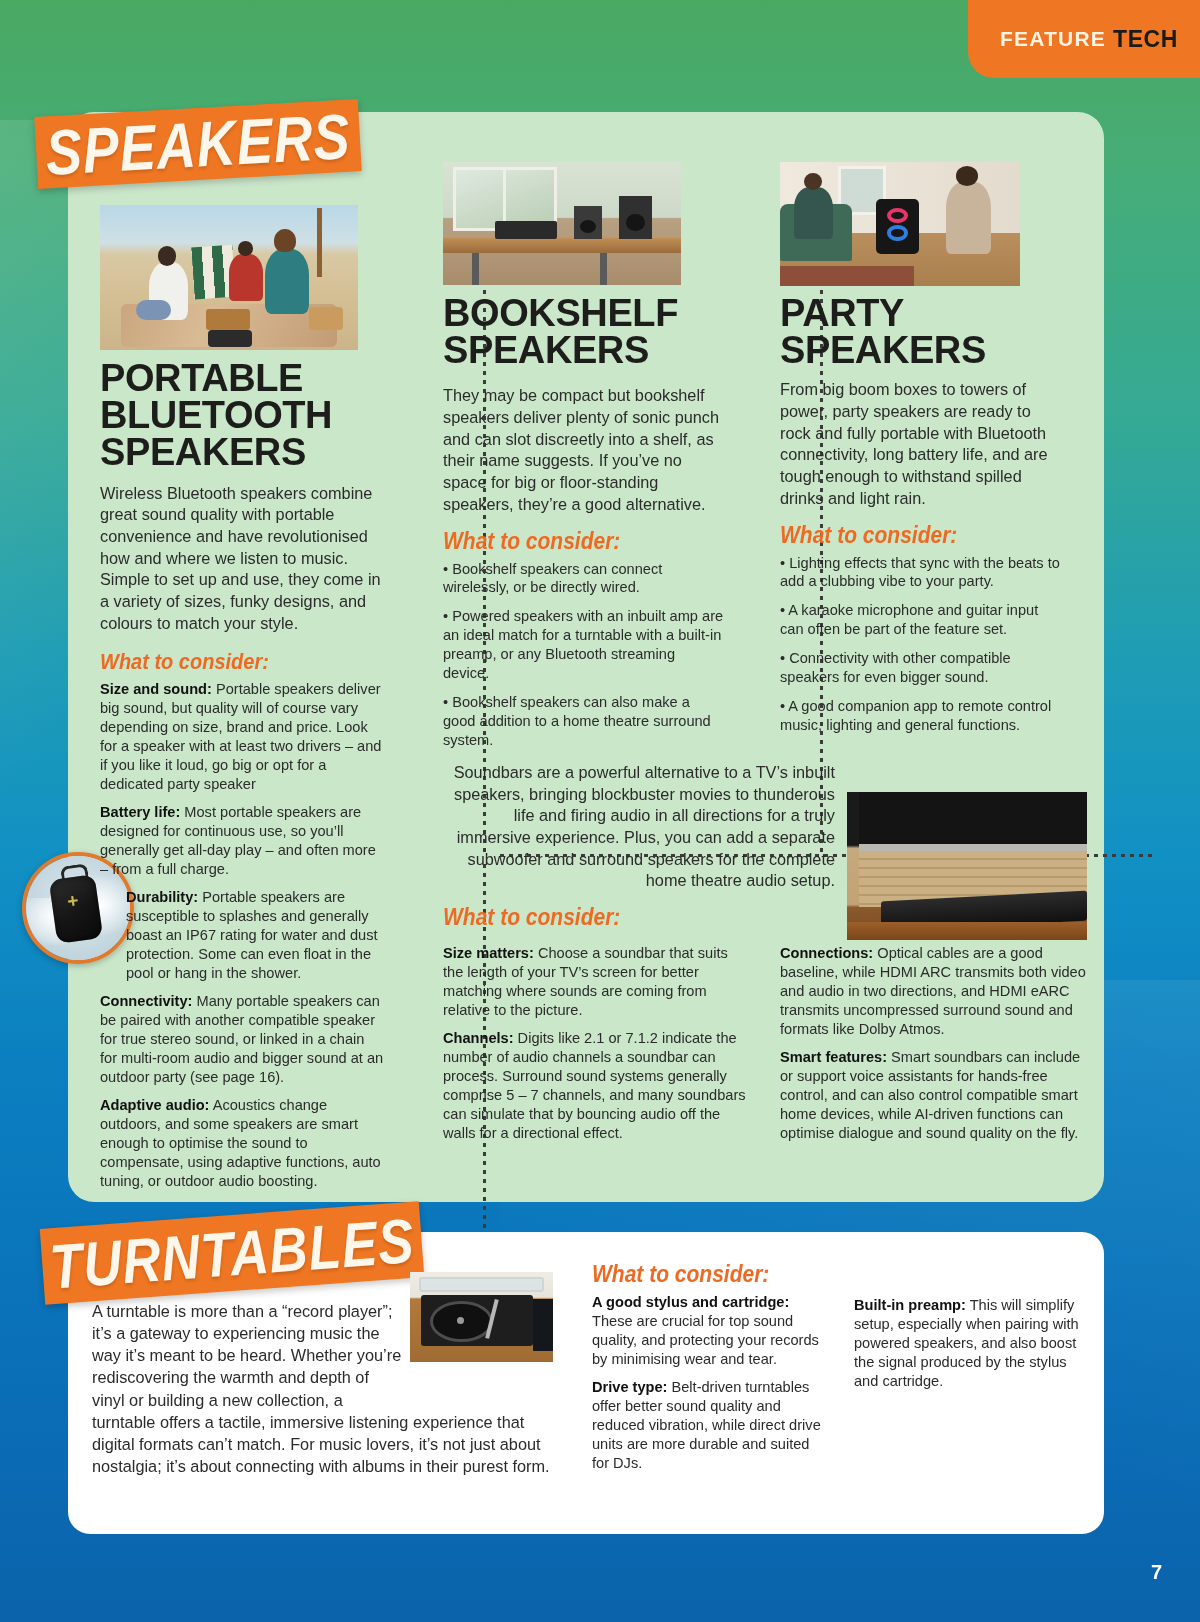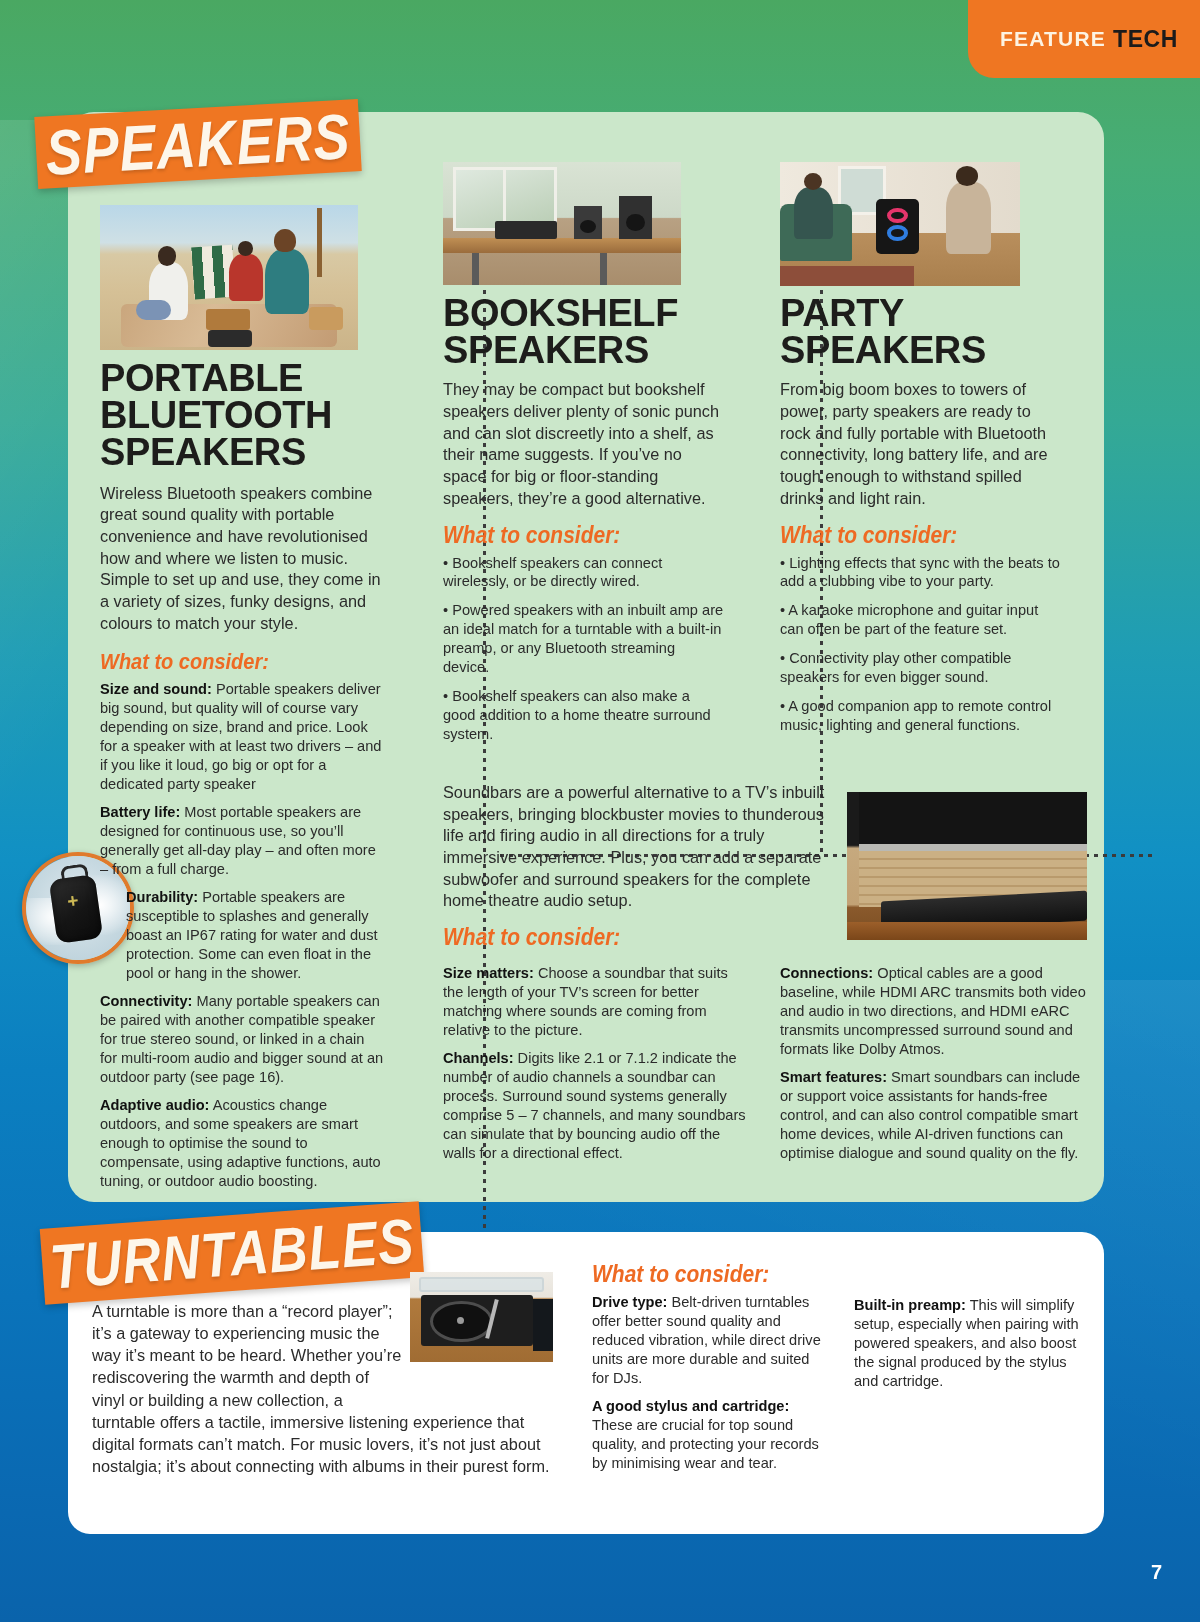--- a/index.html
+++ b/index.html
@@ -345,21 +345,21 @@
     border-radius: 12px; transform: rotate(-8deg);
     box-shadow: inset 0 0 10px rgba(0,0,0,0.6); }
   .sc-circ .spk::after { content:"+"; position:absolute; left:34%; top:22%;
     color:#cdb955; font-size:19px; font-weight:700; line-height:1; }
   .sc-circ .strap { position:absolute; left:34%; top:9%; width:26%; height:16%;
     border:3px solid #262626; border-bottom:none; border-radius:8px 8px 0 0;
     transform: rotate(-8deg); }
 
   
   .soundbars-block { position:absolute; left:443px; top:762px; width:644px; }
-  .soundbars-intro { width: 392px; margin-top: 20px; }
+  .soundbars-intro { width: 392px; margin-top: 0; text-align: right; }
   .sb-cols { display:flex; gap:30px; margin-top:4px; }
   .sb-col { width: 307px; margin-top: 8px; }
 
   
   .tt-intro {
     position:absolute; left:92px; top:1300px; width:470px;
   }
   .tt-intro p { font-size:16.3px; line-height:1.36; color:#2b2b2b; }
   .tt-intro .wrapper-img {
     float: right; width: 152px; height: 96px; shape-outside: margin-box;
@@ -478,35 +478,35 @@
     <b>Connectivity:</b><span> Many portable speakers can be paired with another compatible speaker for true stereo sound, or linked in a chain for multi-room audio and bigger sound at an outdoor party (see page 16).</span>
   </p>
   <p class="small">
     <b>Adaptive audio:</b><span> Acoustics change outdoors, and some speakers are smart enough to optimise the sound to compensate, using adaptive functions, auto tuning, or outdoor audio boosting.</span>
   </p>
 </div>
 
 <div class="col col-bookshelf">
   <div style="height:133px"></div>
   <h2 class="h-section">BOOKSHELF SPEAKERS</h2>
-  <p class="body" style="margin-top:10px">They may be compact but bookshelf speakers deliver plenty of sonic punch and can slot discreetly into a shelf, as their name suggests. If you’ve no space for big or floor-standing speakers, they’re a good alternative.</p>
+  <p class="body" style="margin-top:16px">They may be compact but bookshelf speakers deliver plenty of sonic punch and can slot discreetly into a shelf, as their name suggests. If you’ve no space for big or floor-standing speakers, they’re a good alternative.</p>
   <div class="h-consider">What to consider:</div>
   <p class="bullet">• Bookshelf speakers can connect wirelessly, or be directly wired.</p>
   <p class="bullet">• Powered speakers with an inbuilt amp are an ideal match for a turntable with a built-in preamp, or any Bluetooth streaming device.</p>
   <p class="bullet">• Bookshelf speakers can also make a good addition to a home theatre surround system.</p>
 </div>
 
 <div class="col col-party">
   <div style="height:133px"></div>
   <h2 class="h-section">PARTY SPEAKERS</h2>
   <p class="body" style="margin-top:10px">From big boom boxes to towers of power, party speakers are ready to rock and fully portable with Bluetooth connectivity, long battery life, and are tough enough to withstand spilled drinks and light rain.</p>
   <div class="h-consider">What to consider:</div>
   <p class="bullet">• Lighting effects that sync with the beats to add a clubbing vibe to your party.</p>
   <p class="bullet">• A karaoke microphone and guitar input can often be part of the feature set.</p>
-  <p class="bullet">• Connectivity play other compatible speakers for even bigger sound.</p>
+  <p class="bullet">• Connectivity with other compatible speakers for even bigger sound.</p>
   <p class="bullet">• A good companion app to remote control music, lighting and general functions.</p>
 </div>
 
 <div class="soundbars-block">
   <p class="body soundbars-intro">Soundbars are a powerful alternative to a TV’s inbuilt speakers, bringing blockbuster movies to thunderous life and firing audio in all directions for a truly immersive experience. Plus, you can add a separate subwoofer and surround speakers for the complete home theatre audio setup.</p>
   <div class="h-consider">What to consider:</div>
   <div class="sb-cols">
     <div class="sb-col">
       <p class="small">
         <b>Size matters:</b><span> Choose a soundbar that suits the length of your TV’s screen for better matching where sounds are coming from relative to the picture.</span>
@@ -545,24 +545,24 @@
 
 <div class="tt-intro">
   <span class="wrapper-img"></span>
   <p>A turntable is more than a “record player”; it’s a gateway to experiencing music the way it’s meant to be heard. Whether you’re rediscovering the warmth and depth of vinyl or building a new collection, a turntable offers a tactile, immersive listening experience that digital formats can’t match. For music lovers, it’s not just about nostalgia; it’s about connecting with albums in their purest form.</p>
 </div>
 
 <div class="tt-cols">
   <div class="tt-col">
     <div class="h-consider">What to consider:</div>
     <p class="small">
-      <b>Drive type:</b><span> Belt-driven turntables offer better sound quality and reduced vibration, while direct drive units are more durable and suited for DJs.</span>
+      <b>A good stylus and cartridge:</b><span> These are crucial for top sound quality, and protecting your records by minimising wear and tear.</span>
     </p>
     <p class="small">
-      <b>A good stylus and cartridge:</b><span> These are crucial for top sound quality, and protecting your records by minimising wear and tear.</span>
+      <b>Drive type:</b><span> Belt-driven turntables offer better sound quality and reduced vibration, while direct drive units are more durable and suited for DJs.</span>
     </p>
   </div>
   <div class="tt-col" style="padding-top:34px">
     <p class="small">
       <b>Built-in preamp:</b><span> This will simplify setup, especially when pairing with powered speakers, and also boost the signal produced by the stylus and cartridge.</span>
     </p>
   </div>
 </div>
 
 <div class="page-number">7</div>

